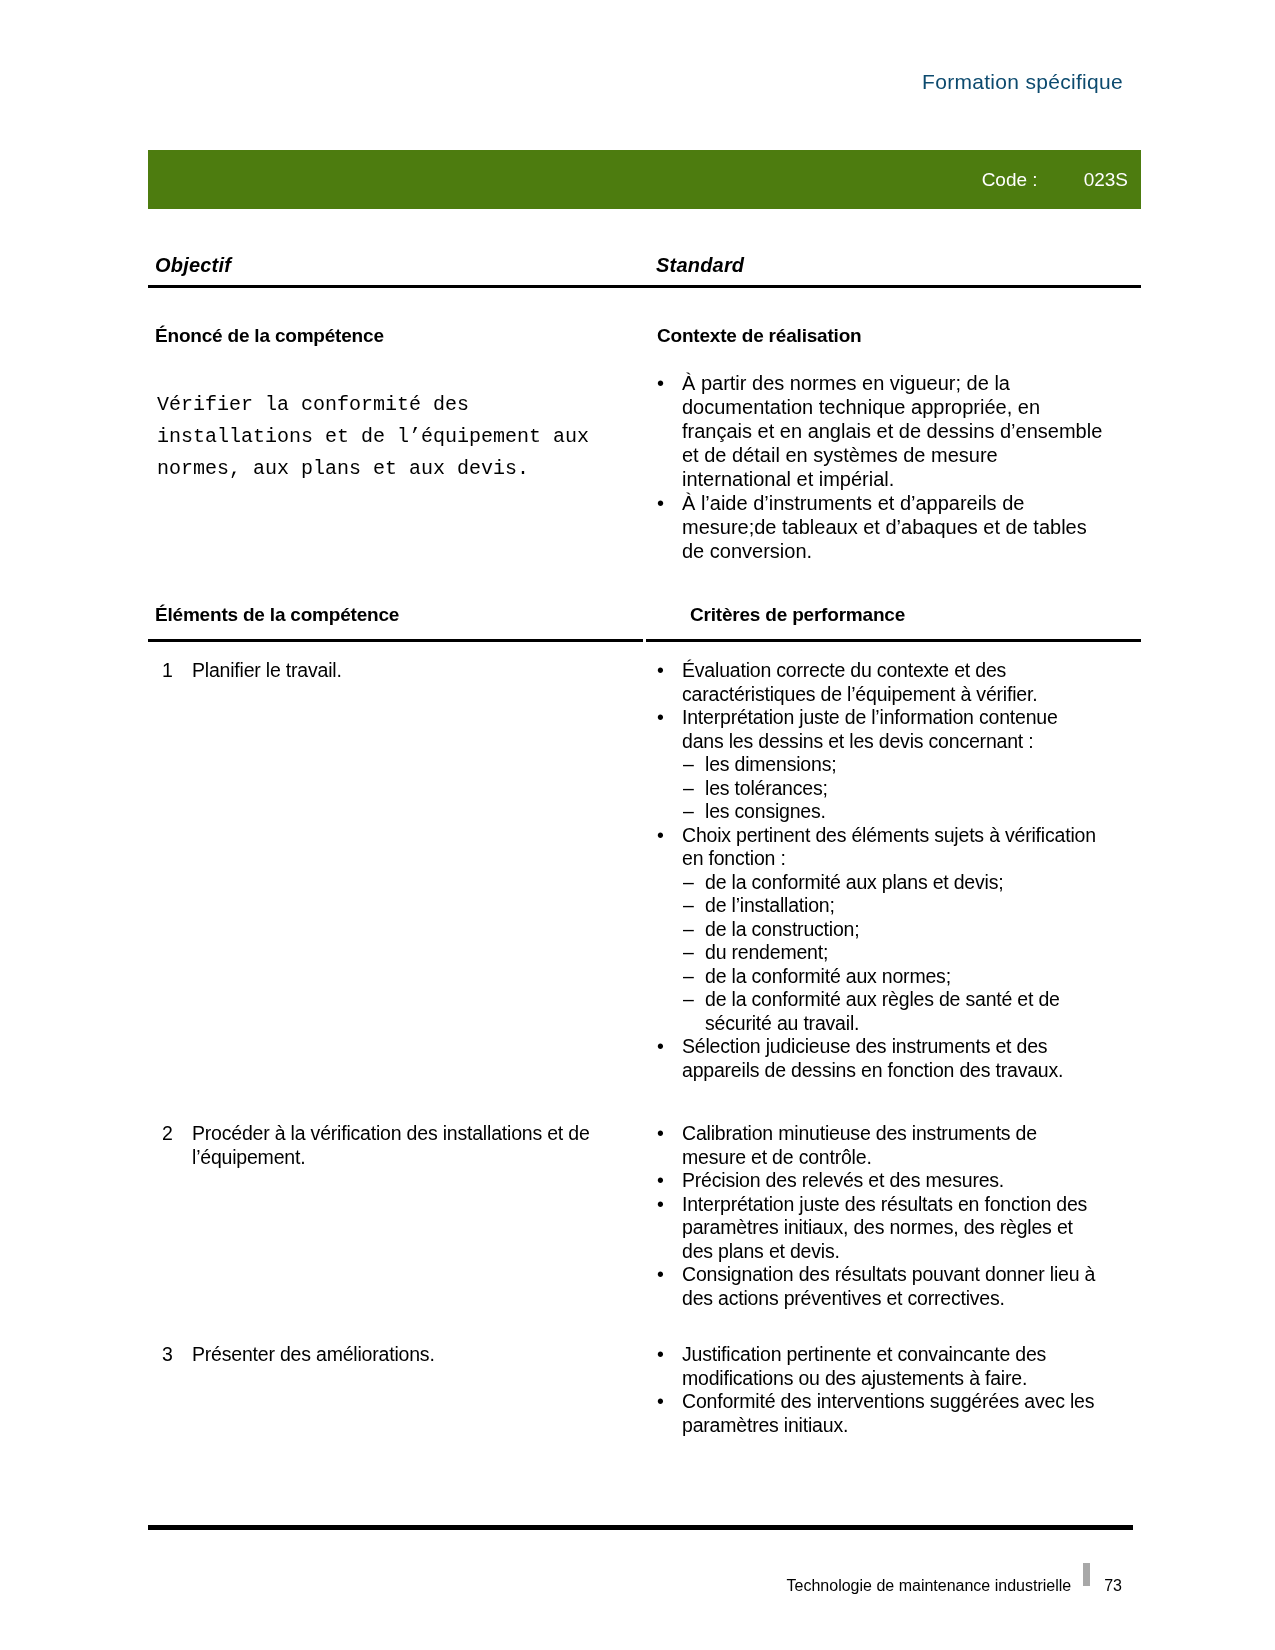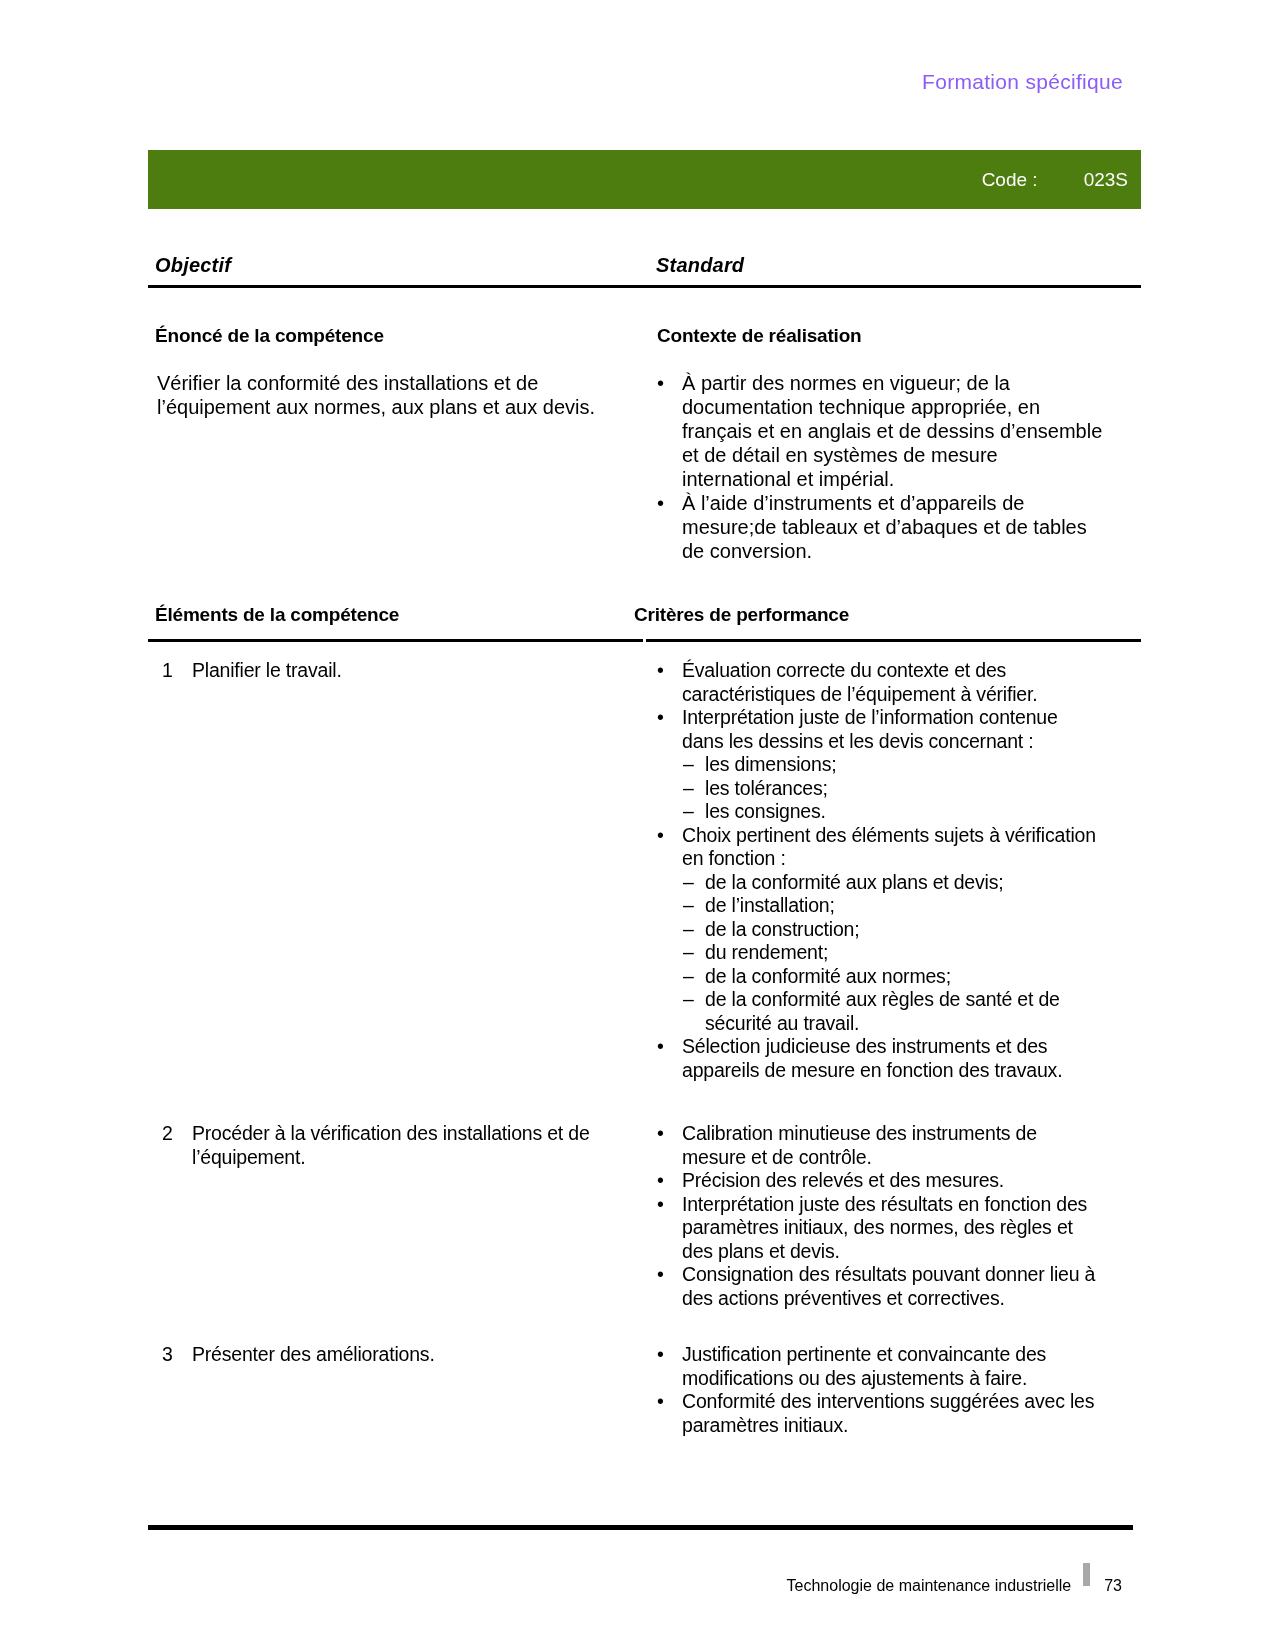--- a/index.html
+++ b/index.html
@@ -2,41 +2,41 @@
 <html><head>
 <meta charset="utf-8">
 <style>
   html,body{margin:0;padding:0;background:#ffffff;}
   .page{
     position:relative;width:1275px;height:1650px;background:#fff;
     font-family:"Liberation Sans","DejaVu Sans",sans-serif;color:#000;
     overflow:hidden;
   }
   
-  .formation{position:absolute;top:70px;right:152px;font-size:21px;color:#8b5cf6;letter-spacing:0.3px;}
+  .formation{position:absolute;top:70px;right:152px;font-size:21px;color:#0c4a6e;letter-spacing:0.3px;}
   
   .code-bar{position:absolute;left:148px;top:150px;width:993px;height:59px;background:#4d7c0f;
     display:flex;align-items:center;justify-content:flex-end;color:#fff;font-size:19px;}
   .code-bar .code-label{margin-right:46px;}
   .code-bar .code-value{margin-right:13px;}
   
   .col-title{position:absolute;top:254px;font-size:20px;font-weight:700;font-style:italic;letter-spacing:0.2px;}
   #title-objectif{left:155px;}
   #title-standard{left:656px;}
   .rule{position:absolute;background:#000;}
   #rule-top{left:148px;top:285px;width:993px;height:3px;}
   
   .sec-heading{position:absolute;font-size:19px;font-weight:700;letter-spacing:-0.2px;}
   #enonce-heading{left:155px;top:325px;}
   #contexte-heading{left:657px;top:325px;}
-  #enonce-text{position:absolute;left:157px;top:371px;width:445px;font-size:20px;line-height:24px;}
+  #enonce-text{position:absolute;left:157px;top:389px;width:445px;font-size:20px;line-height:32px;font-family:Liberation Mono, monospace;}
   #contexte-bullets{position:absolute;left:657px;top:371px;width:455px;font-size:20px;line-height:24px;}
   
   #elements-heading{left:155px;top:604px;}
-  #criteres-heading{left:634px;top:604px;}
+  #criteres-heading{left:690px;top:604px;}
   #rule-left{left:148px;top:639px;width:495px;height:3px;}
   #rule-right{left:646px;top:639px;width:495px;height:3px;}
   
   #rows{position:absolute;left:148px;top:659px;width:993px;font-size:19.5px;line-height:23.5px;letter-spacing:-0.2px;}
   .row{display:grid;grid-template-columns:509px 1fr;}
   .row-gap-1{margin-bottom:40px;}
   .row-gap-2{margin-bottom:33px;}
   .cell-left{padding-left:14px;padding-right:30px;display:flex;align-items:flex-start;}
   .cell-left .num{flex:0 0 30px;}
   .cell-left .etext{flex:1;}
@@ -168,21 +168,21 @@
     <span class="dash">–</span>
     <span class="sub-text">de la conformité aux règles de santé et de sécurité au travail.</span>
   </div>
 </div>
     </div>
   </div>
 
   <div class="bullet">
     <span class="marker">•</span>
     <div class="btxt">
-      <span class="bullet-text">Sélection judicieuse des instruments et des appareils de mesure en fonction des travaux.</span>
+      <span class="bullet-text">Sélection judicieuse des instruments et des appareils de dessins en fonction des travaux.</span>
       <div class="subs"></div>
     </div>
   </div>
 </div>
   </div>
 
   <div class="row row-gap-2">
     <div class="cell-left">
       <span class="num">2</span>
       <span class="etext">Procéder à la vérification des installations et de l’équipement.</span>

